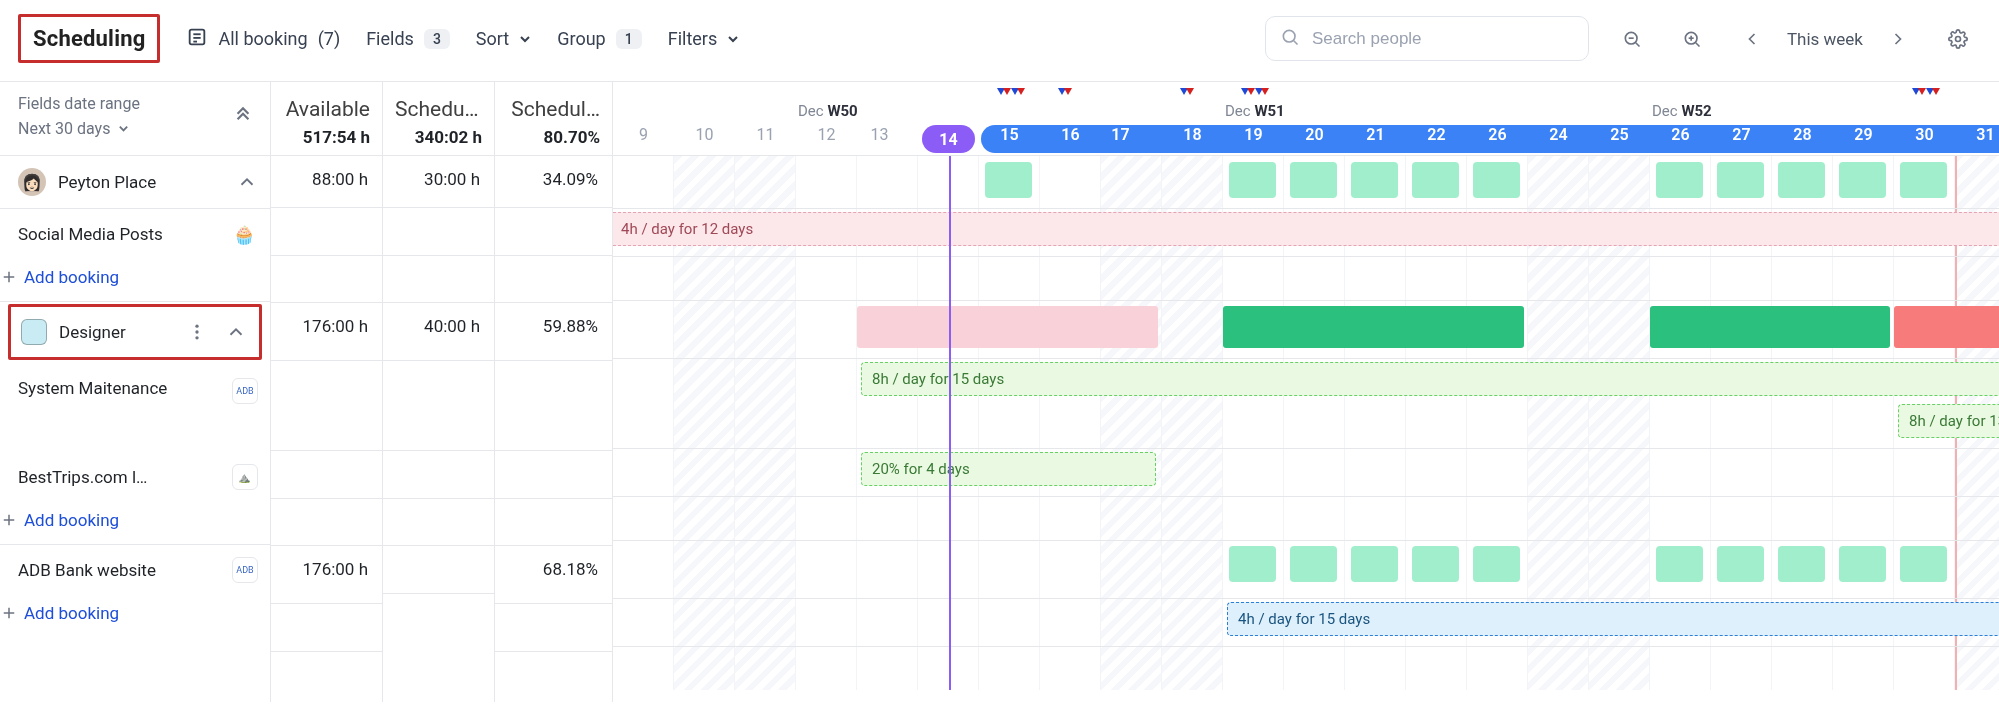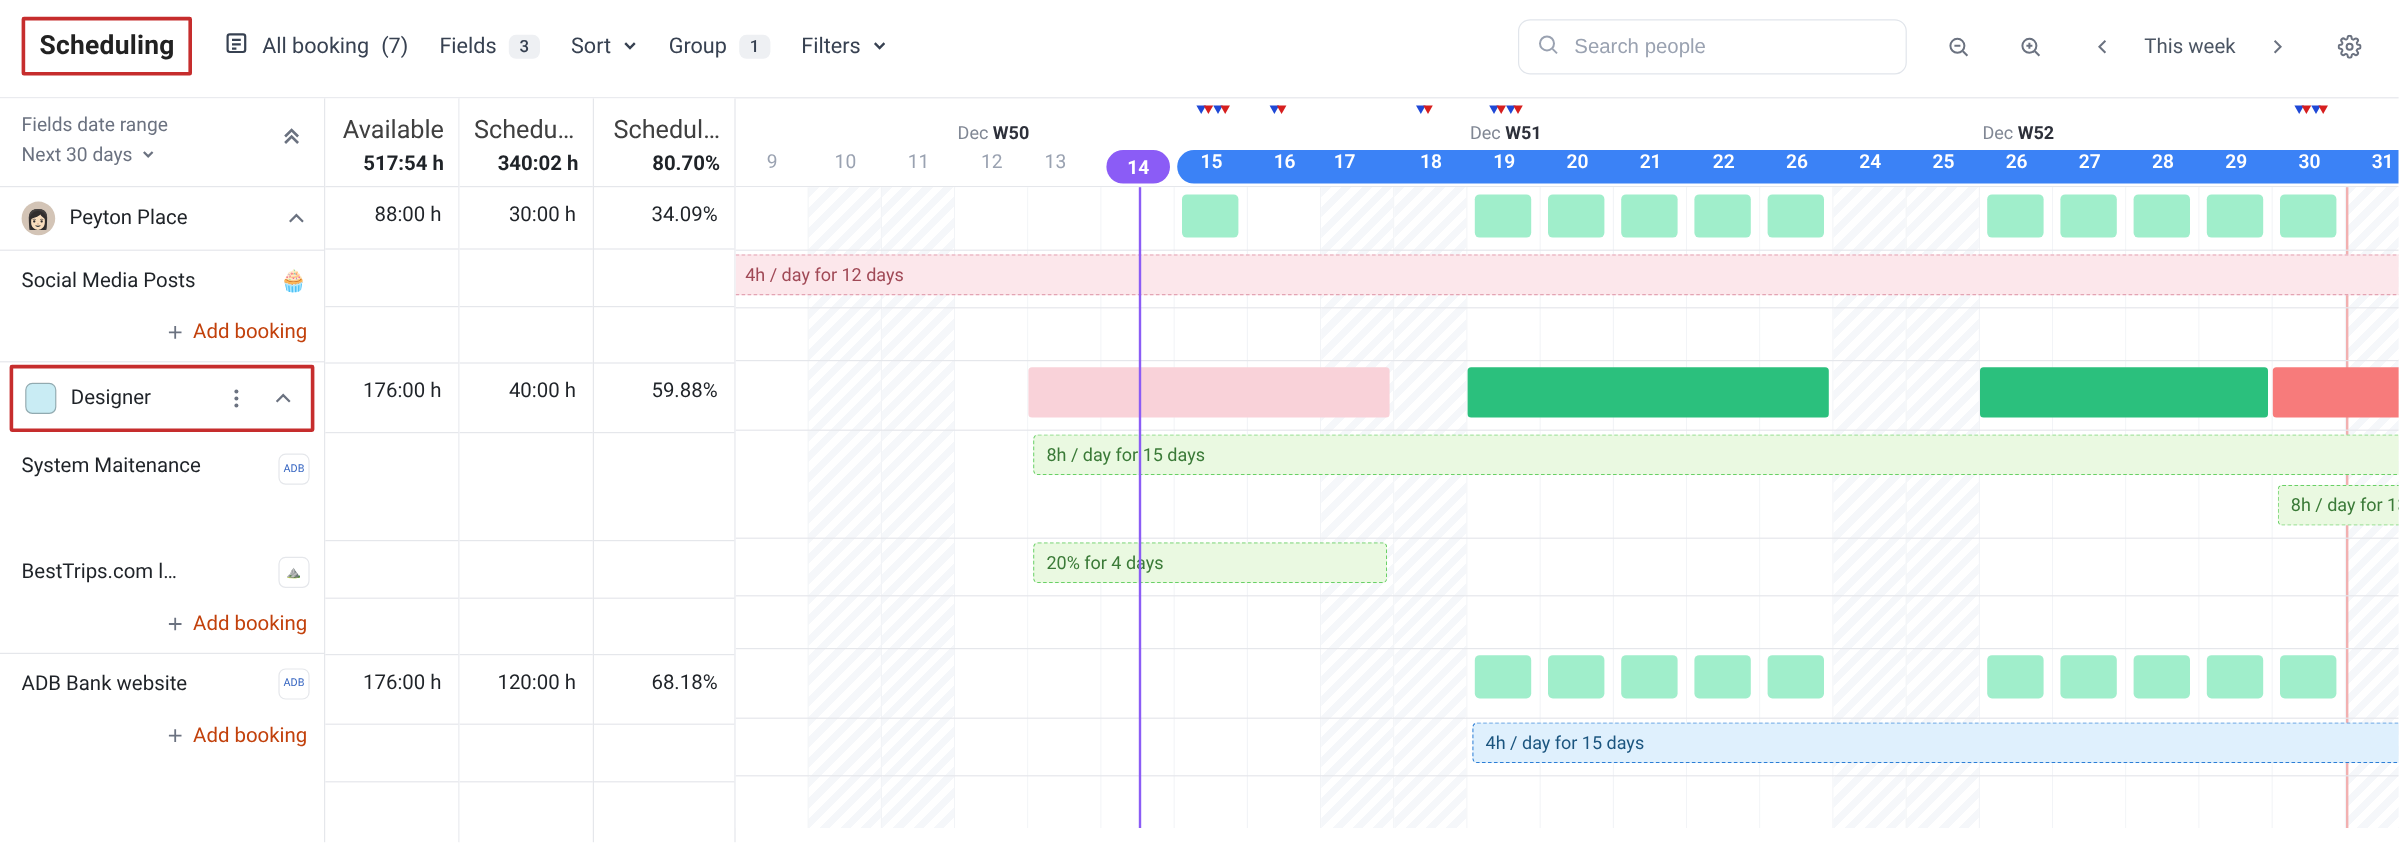--- a/index.html
+++ b/index.html
@@ -121,22 +121,22 @@
     width:26px;height:26px; border-radius:6px; border:1.5px solid rgba(0,0,0,.28);
   }
   .row .name { font-size:17px; color:#1f2328; }
   .row .name-trunc { font-size:17px; color:#1f2328; max-width:130px; overflow:hidden; text-overflow:ellipsis; white-space:nowrap; }
   .group-row-hl {
     border:3px solid var(--highlight);
     border-radius:2px;
     margin:2px 8px; padding-left:10px;
   }
   .addbk {
-    display:flex; align-items:center; gap:6px; justify-content:flex-end;
-    color:#c2410c; font-size:17px;
+    display:flex; align-items:center; gap:6px; justify-content:flex-start;
+    color:#1d4ed8; font-size:17px;
     padding:8px 14px 14px 0;
     border-bottom:1px solid var(--border);
   }
   .addbk .plus { width:18px;height:18px; }
   
   .statcols {
     display:flex; flex:0 0 auto; position:relative;
   }
   .statcol {
     width:112px; border-right:1px solid var(--border);
@@ -449,21 +449,20 @@
           <span class="label">Schedul…</span>
           <span class="total">340:02 h</span>
         </div>
         <div class="statcell">30:00 h</div>
         <div class="statcell empty" style="min-height:48px;">.</div>
         <div class="statcell empty" style="min-height:44px;">.</div>
         <div class="statcell" style="min-height:58px;">40:00 h</div>
         <div class="statcell empty" style="min-height:90px;">.</div>
         <div class="statcell empty" style="min-height:48px;">.</div>
         <div class="statcell empty" style="min-height:44px;">.</div>
-        <div class="statcell" style="min-height:58px;">120:00 h</div>
         <div class="statcell empty" style="min-height:48px;">.</div>
         <div class="statcell empty" style="min-height:44px;border-bottom:none;">.</div>
       </div>
       <div class="statcol">
         <div class="head">
           <span class="label">Schedul…</span>
           <span class="total">80.70%</span>
         </div>
         <div class="statcell">34.09%</div>
         <div class="statcell empty" style="min-height:48px;">.</div>

